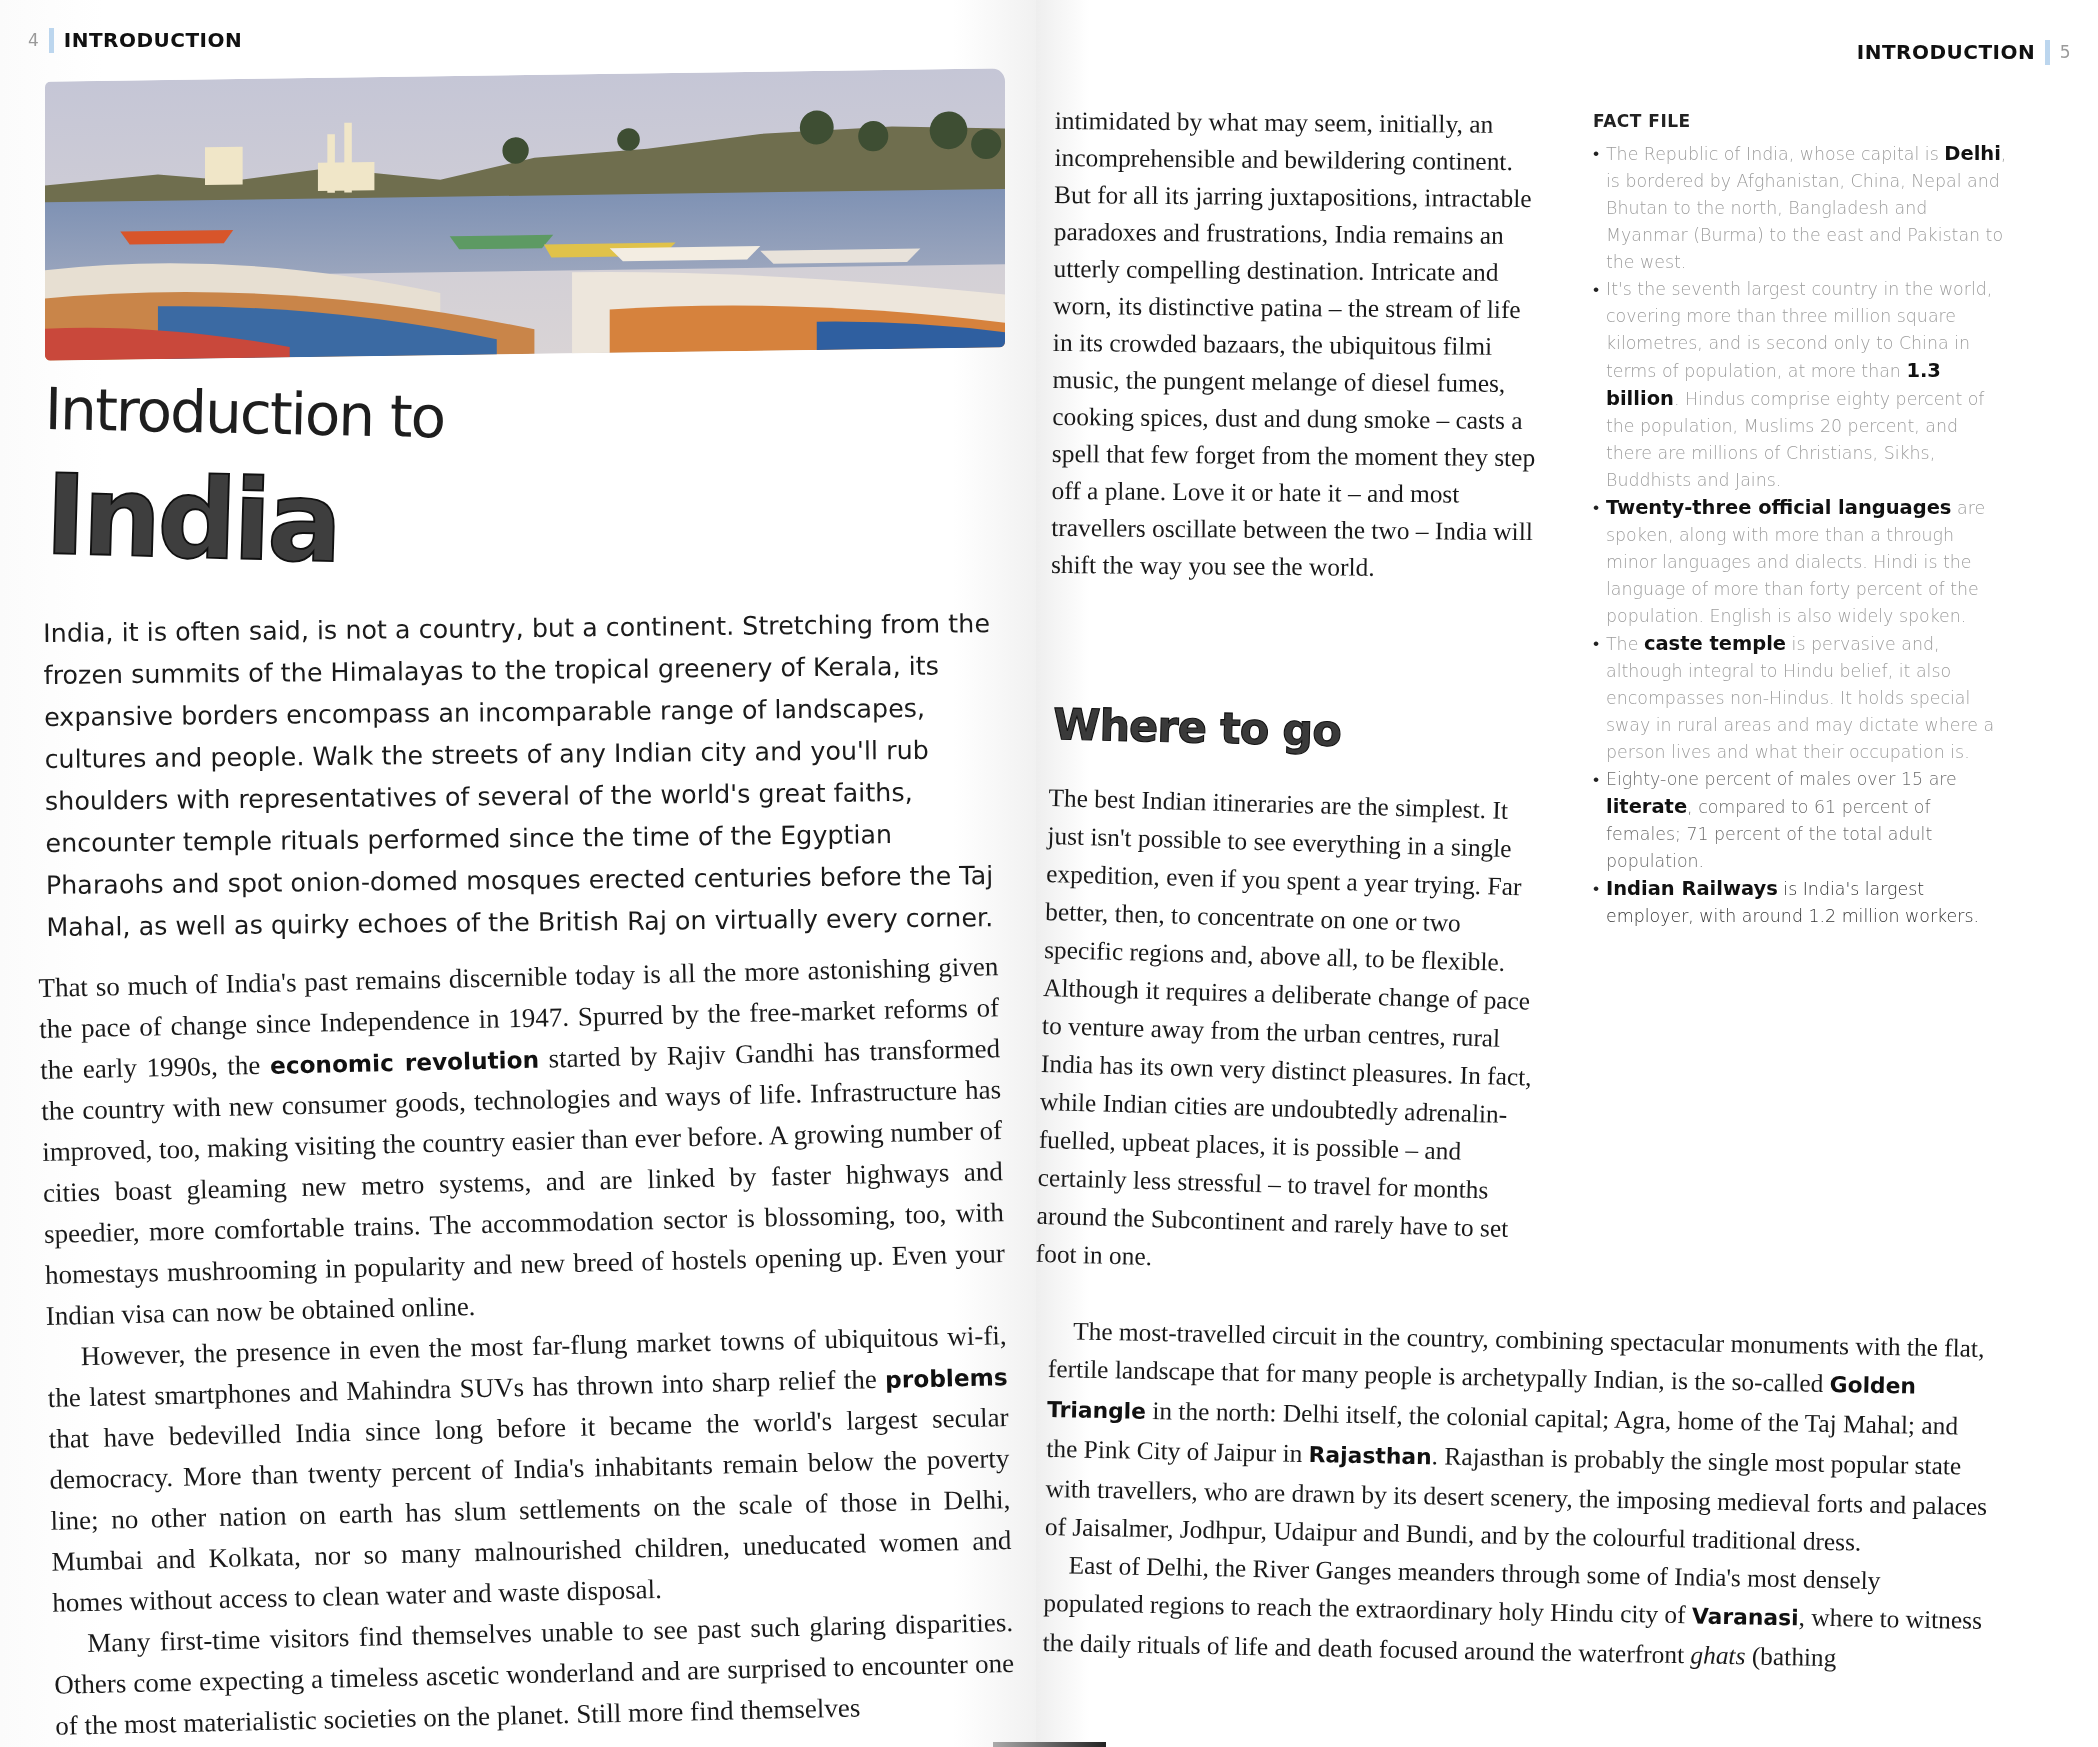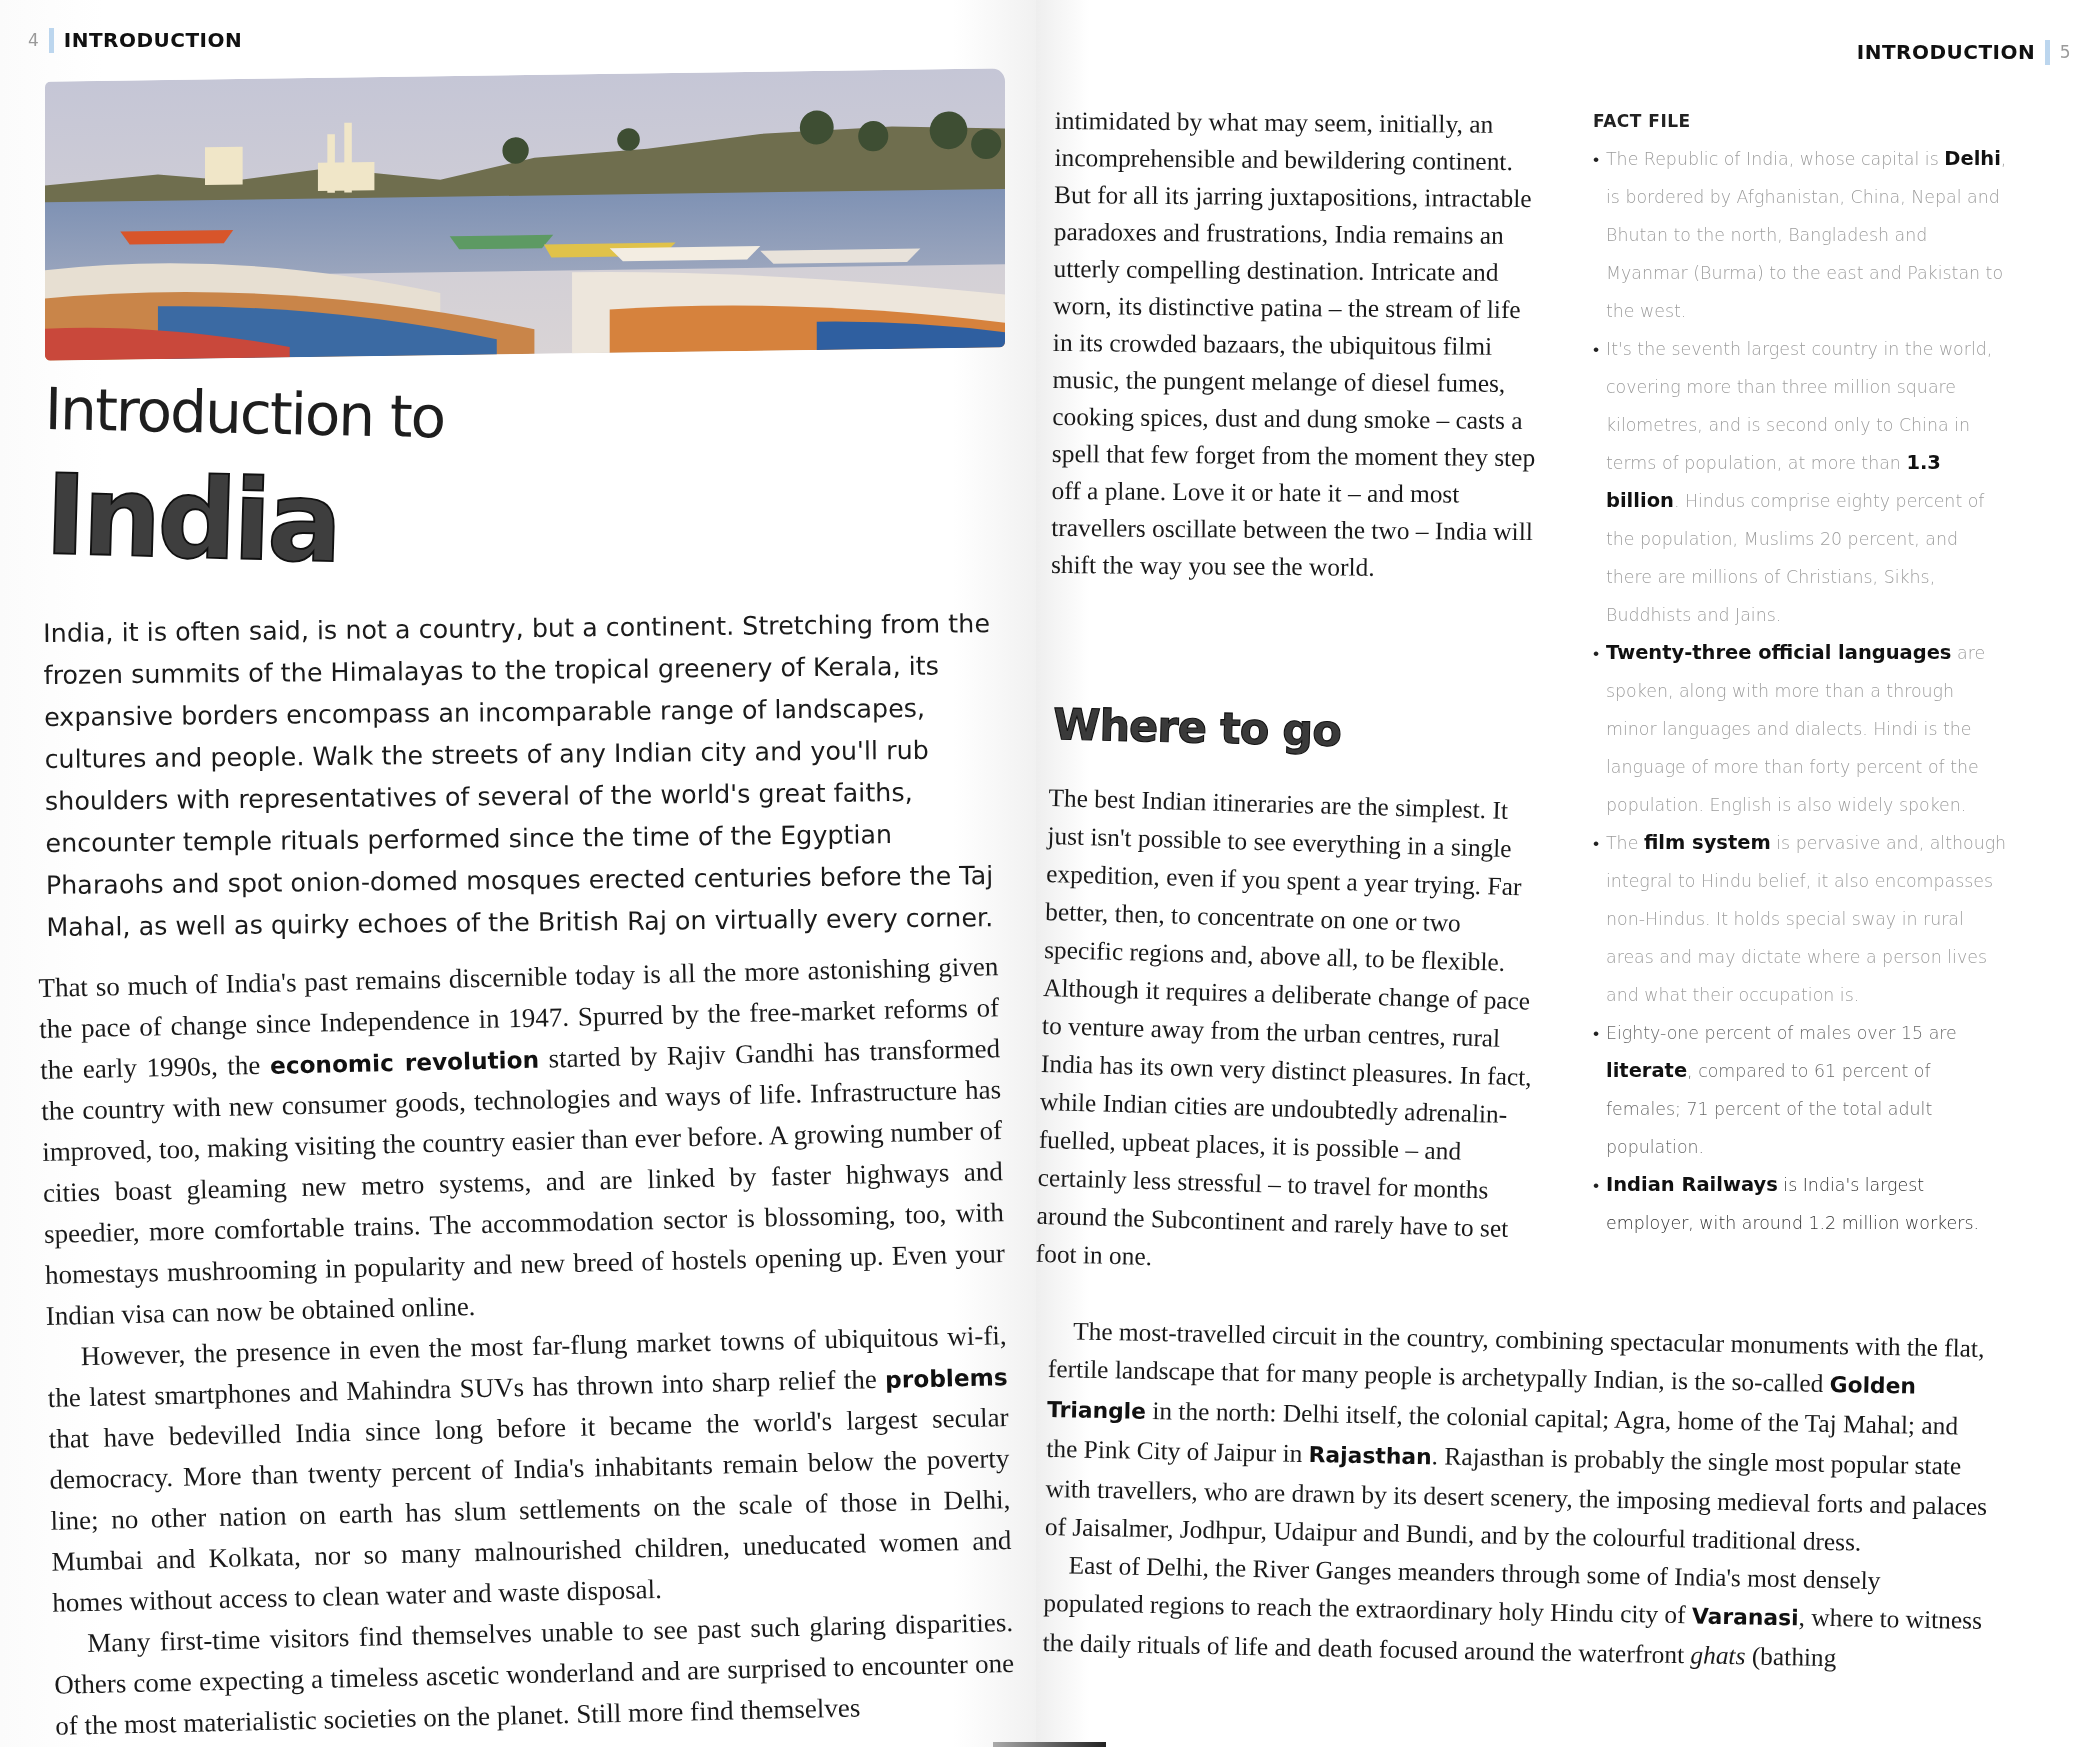--- a/index.html
+++ b/index.html
@@ -55,21 +55,21 @@
     letter-spacing: -0.9px; color: #3a3a3a; -webkit-text-stroke: 1.1px #111; transform: rotate(1.4deg); transform-origin: left; }
   .right-col-where { position: absolute; left: 13px; top: 778px; width: 497px; font-size: 25.4px; line-height: 38px; transform: rotate(1.6deg); transform-origin: left top; }
   .right-wide { position: absolute; left: 13px; top: 1311px; width: 942px; font-size: 25.4px; line-height: 38px; transform: rotate(1.1deg); transform-origin: left top; }
   .right-wide p { text-indent: 0; }
   .right-wide p.indent { text-indent: 24.5px; }
 
   
   .fact-file { position: absolute; left: 557px; top: 111px; width: 414px; font-family: "DejaVu Sans", sans-serif; }
   .fact-title { font-size: 17px; font-weight: bold; color: #222; margin-bottom: 9.4px; letter-spacing: 0.5px; }
   .fact-list { list-style: none; margin: 0; padding: 0; }
-  .fact-item { position: relative; padding-left: 13px; font-size: 17.4px; line-height: 38px; color: #9c9c9c; font-weight: 300; }
+  .fact-item { position: relative; padding-left: 13px; font-size: 17.4px; line-height: 27px; color: #9c9c9c; font-weight: 300; }
   .fact-item.dark { color: #333; }
   .fact-item::before { content: "\2022"; position: absolute; left: 0; top: 0; color: #222; }
   .fact-kw { font-weight: bold; color: #111; font-size: 1.12em; }
 </style>
 </head>
 <body>
 
 <div class="gutter-shadow"></div>
 <div class="top-shadow"></div>
 
@@ -162,21 +162,21 @@
     <p class="indent"><span>The most-travelled circuit in the country, combining spectacular monuments with the flat, fertile landscape that for many people is archetypally Indian, is the so-called </span><span class="kw">Golden Triangle</span><span> in the north: Delhi itself, the colonial capital; Agra, home of the Taj Mahal; and the Pink City of Jaipur in </span><span class="kw">Rajasthan</span><span>. Rajasthan is probably the single most popular state with travellers, who are drawn by its desert scenery, the imposing medieval forts and palaces of Jaisalmer, Jodhpur, Udaipur and Bundi, and by the colourful traditional dress.</span></p>
     <p class="indent"><span>East of Delhi, the River Ganges meanders through some of India's most densely populated regions to reach the extraordinary holy Hindu city of </span><span class="kw">Varanasi</span><span>, where to witness the daily rituals of life and death focused around the waterfront </span><em>ghats</em><span> (bathing</span></p>
   </div>
 
   <aside class="fact-file">
     <div class="fact-title">FACT FILE</div>
     <ul class="fact-list">
       <li class="fact-item"><span>The Republic of India, whose capital is </span><span class="fact-kw">Delhi</span><span>, is bordered by Afghanistan, China, Nepal and Bhutan to the north, Bangladesh and Myanmar (Burma) to the east and Pakistan to the west.</span></li>
       <li class="fact-item"><span>It's the seventh largest country in the world, covering more than three million square kilometres, and is second only to China in terms of population, at more than </span><span class="fact-kw">1.3 billion</span><span>. Hindus comprise eighty percent of the population, Muslims 20 percent, and there are millions of Christians, Sikhs, Buddhists and Jains.</span></li>
       <li class="fact-item"><span></span><span class="fact-kw">Twenty-three official languages</span><span> are spoken, along with more than a through minor languages and dialects. Hindi is the language of more than forty percent of the population. English is also widely spoken.</span></li>
-      <li class="fact-item"><span>The </span><span class="fact-kw">film system</span><span> is pervasive and, although integral to Hindu belief, it also encompasses non-Hindus. It holds special sway in rural areas and may dictate where a person lives and what their occupation is.</span></li>
+      <li class="fact-item"><span>The </span><span class="fact-kw">caste temple</span><span> is pervasive and, although integral to Hindu belief, it also encompasses non-Hindus. It holds special sway in rural areas and may dictate where a person lives and what their occupation is.</span></li>
       <li class="fact-item" style="color:#6a6a6a"><span>Eighty-one percent of males over 15 are </span><span class="fact-kw">literate</span><span>, compared to 61 percent of females; 71 percent of the total adult population.</span></li>
       <li class="fact-item dark"><span></span><span class="fact-kw">Indian Railways</span><span> is India's largest employer, with around 1.2 million workers.</span></li>
     </ul>
   </aside>
 </section>
 
 <div class="bottom-shadow"></div>
 
 
 </body></html>

